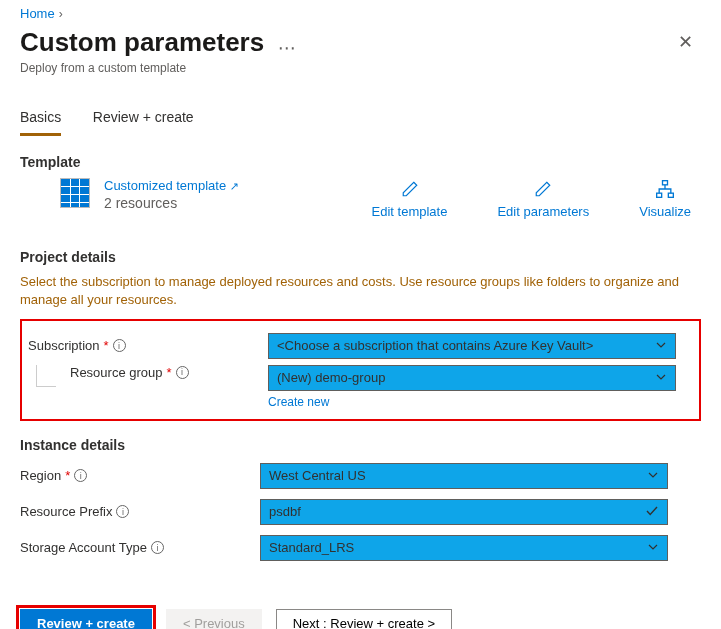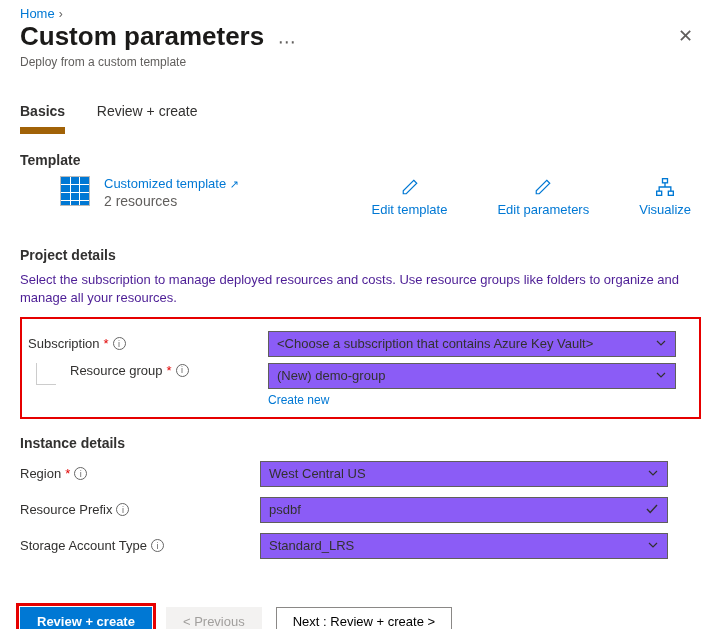--- a/index.html
+++ b/index.html
@@ -5,54 +5,54 @@
   * { box-sizing: border-box; margin: 0; padding: 0; }
   body {
     font-family: "Segoe UI", -apple-system, sans-serif;
     font-size: 13px;
     color: #323130;
     background: #ffffff;
     width: 721px;
     padding: 6px 20px 18px 20px;
   }
   a { color: #0078d4; text-decoration: none; }
-  .breadcrumb { font-size: 13px; color: #0078d4; display: flex; align-items: center; gap: 4px; margin-bottom: 0; }
+  .breadcrumb { font-size: 13px; color: #0078d4; display: flex; align-items: center; gap: 4px; margin-bottom: 6px; }
   .breadcrumb .chev { color: #666; font-size: 12px; }
   .header-row { display: flex; align-items: flex-start; justify-content: space-between; }
   h1 { font-size: 26px; font-weight: 600; color: #1b1a19; display: inline-block; }
   .more-dots { display:inline-block; margin-left: 10px; color:#605e5c; font-size:18px; vertical-align: middle; cursor:pointer;}
   .subtitle { font-size: 12px; color: #605e5c; margin-top: 2px; }
   .close-x { font-size: 18px; font-weight: 300; color:#605e5c; cursor:pointer; padding:4px 8px;}
   .tabs { margin-top: 28px; border-bottom: none; }
   .tab { display:inline-block; font-size: 14px; padding: 6px 0 8px 0; margin-right: 28px; color:#323130; cursor:pointer; }
-  .tab.active { font-weight: 700; border-bottom: 7px solid #a16207; }
+  .tab.active { font-weight: 400; border-bottom: 3px solid #a16207; }
   .section-title { font-weight: 600; font-size: 14px; margin-top: 18px; margin-bottom: 8px; }
   .template-row { display:flex; align-items:flex-start; gap:14px;padding-left:40px; }
   .template-icon { width:30px; height:30px; background:#0078d4; border:1px solid #bbb; position:relative; }
   .template-icon::before { content:""; position:absolute; left:0; right:0; top:7px; height:1px; background:#fff;}
   .template-icon::after { content:""; position:absolute; top:0; bottom:0; left:9px; width:1px; background:#fff; box-shadow: 9px 0 0 #fff;}
   .template-icon .row2 { position:absolute; left:0; right:0; top:15px; height:1px; background:#fff;}
   .template-icon .row3 { position:absolute; left:0; right:0; top:23px; height:1px; background:#fff;}
   .template-text a { font-size: 13px; }
   .ext-icon { font-size: 11px; }
   .res-count { font-size: 14px; color:#605e5c; margin-top:2px;}
   .action-row { display:flex; gap:50px; margin-left:auto; margin-right:10px; }
   .action-btn { text-align:center; color:#0078d4; font-size:13px; cursor:pointer; }
   .action-btn .aicon { height:22px; display:flex; align-items:center; justify-content:center; margin-bottom:4px;}
   .template-wrap { display:flex; align-items:flex-start; margin-top:8px;}
-  .desc-text { font-size: 13px; color:#4c1d95; margin-top:6px; line-height:1.4;}
+  .desc-text { font-size: 13px; color:#a16207; margin-top:6px; line-height:1.4;}
   .highlight-box { border:2px solid #e60000; padding:8px 6px 10px 6px; margin-top:10px;}
   .form-row { display:flex; align-items:center; margin-top:10px;}
   .form-row.first { margin-top:4px;}
   .form-label { width:240px; font-size:13px; display:flex; align-items:center; gap:4px;}
   .req { color:#e00000; }
   .info-icon { width:13px; height:13px; border:1px solid #666; border-radius:50%; display:inline-flex; align-items:center; justify-content:center; font-size:9px; color:#666; cursor:help;}
   .form-control { flex:1; max-width:408px;}
   .select, .input {
-    width:100%; height:26px; border:1px solid #605e5c; background:#8b5cf6;
+    width:100%; height:26px; border:1px solid #605e5c; background:#0ea5e9;
     padding:0 26px 0 8px; font-size:13px; color:#323130; position:relative;
     display:flex; align-items:center; cursor:pointer;
   }
   .select .chev-down, .input .chev-down { position:absolute; right:8px; top:5px; pointer-events:none; }
   .input .check-ico { position:absolute; right:8px; top:4px; color:#323130;}
   .sublink { font-size:12px; margin-top:4px; display:inline-block;}
   .connector { width:20px; border-left:1px solid #ccc; border-bottom:1px solid #ccc; height:22px; margin-left:8px; margin-right:14px;}
   .rg-row { display:flex; align-items:flex-start; margin-top:6px;}
   .footer { margin-top:48px; display:flex; align-items:center; gap:14px;}
   .btn { height:30px; padding:0 16px; font-size:13px; border:1px solid #8a8886; background:#fff; cursor:pointer; display:inline-flex; align-items:center;}

